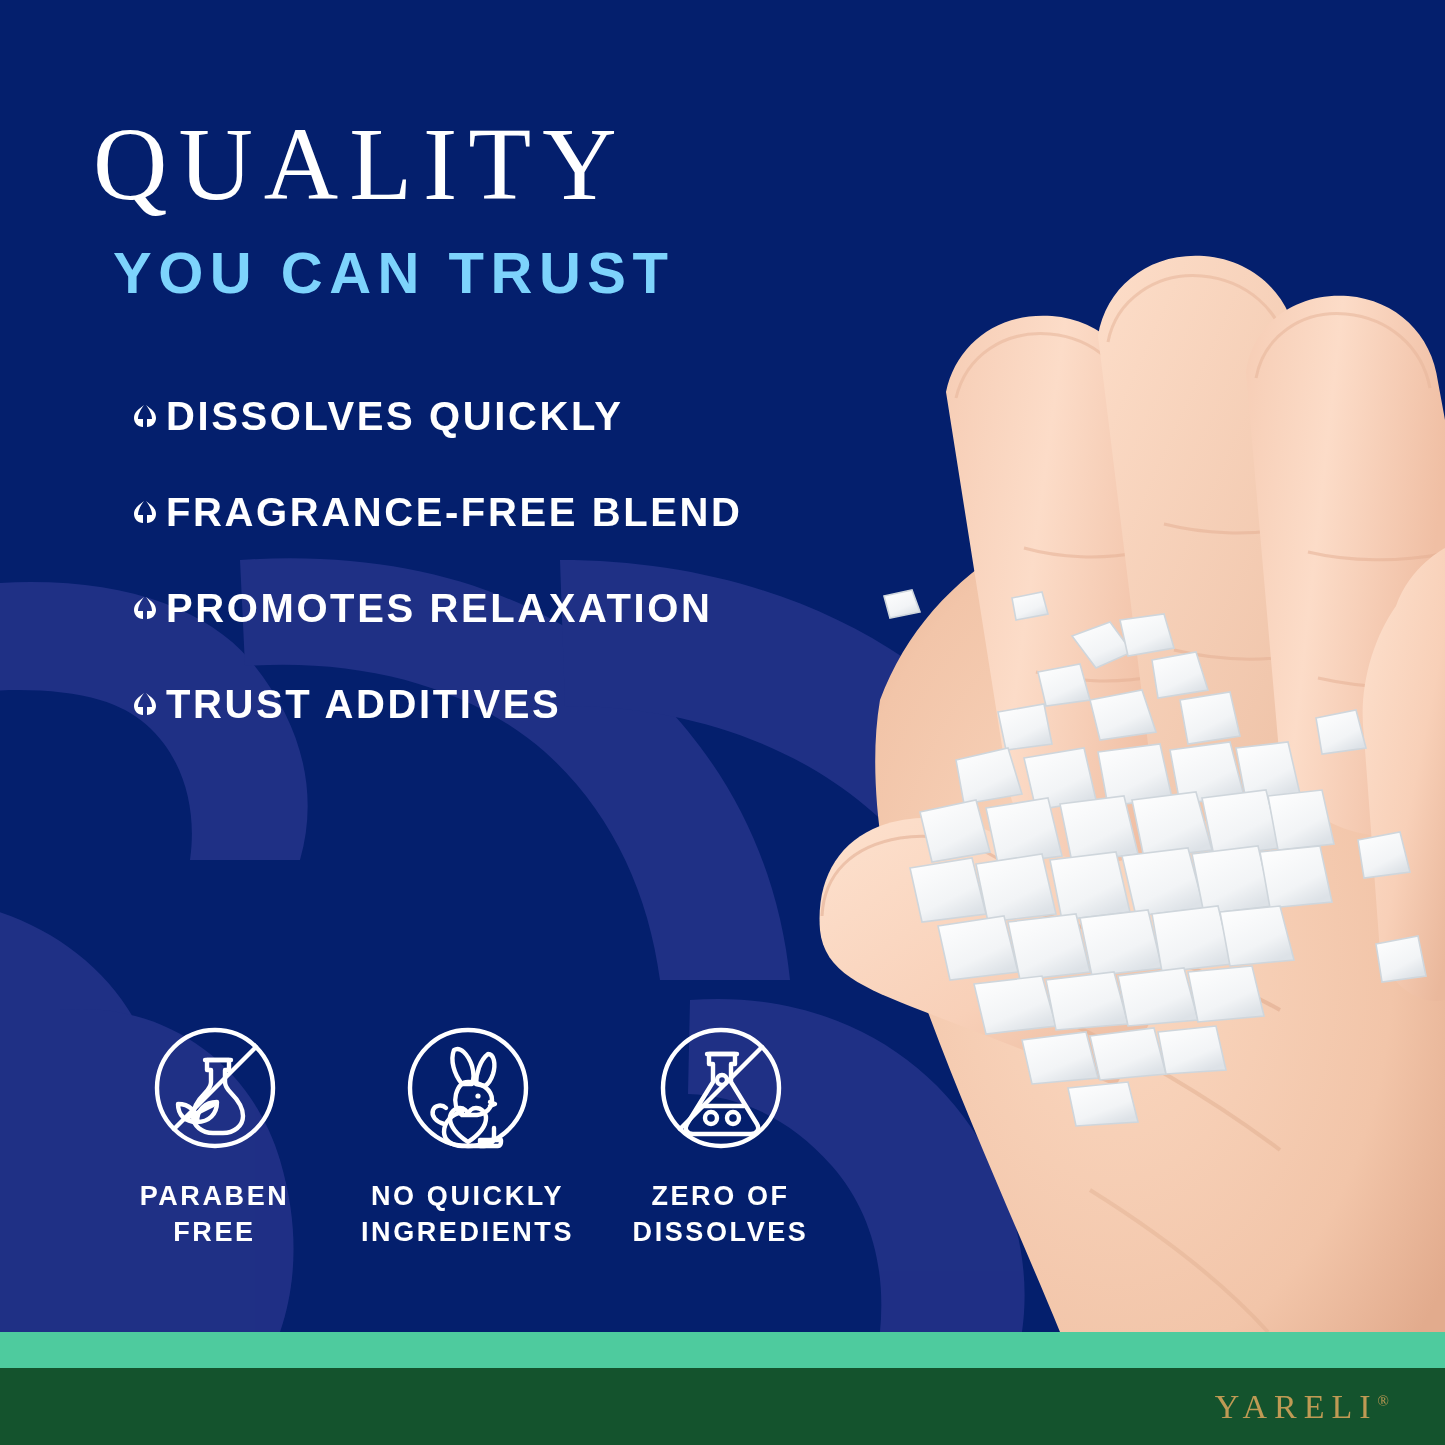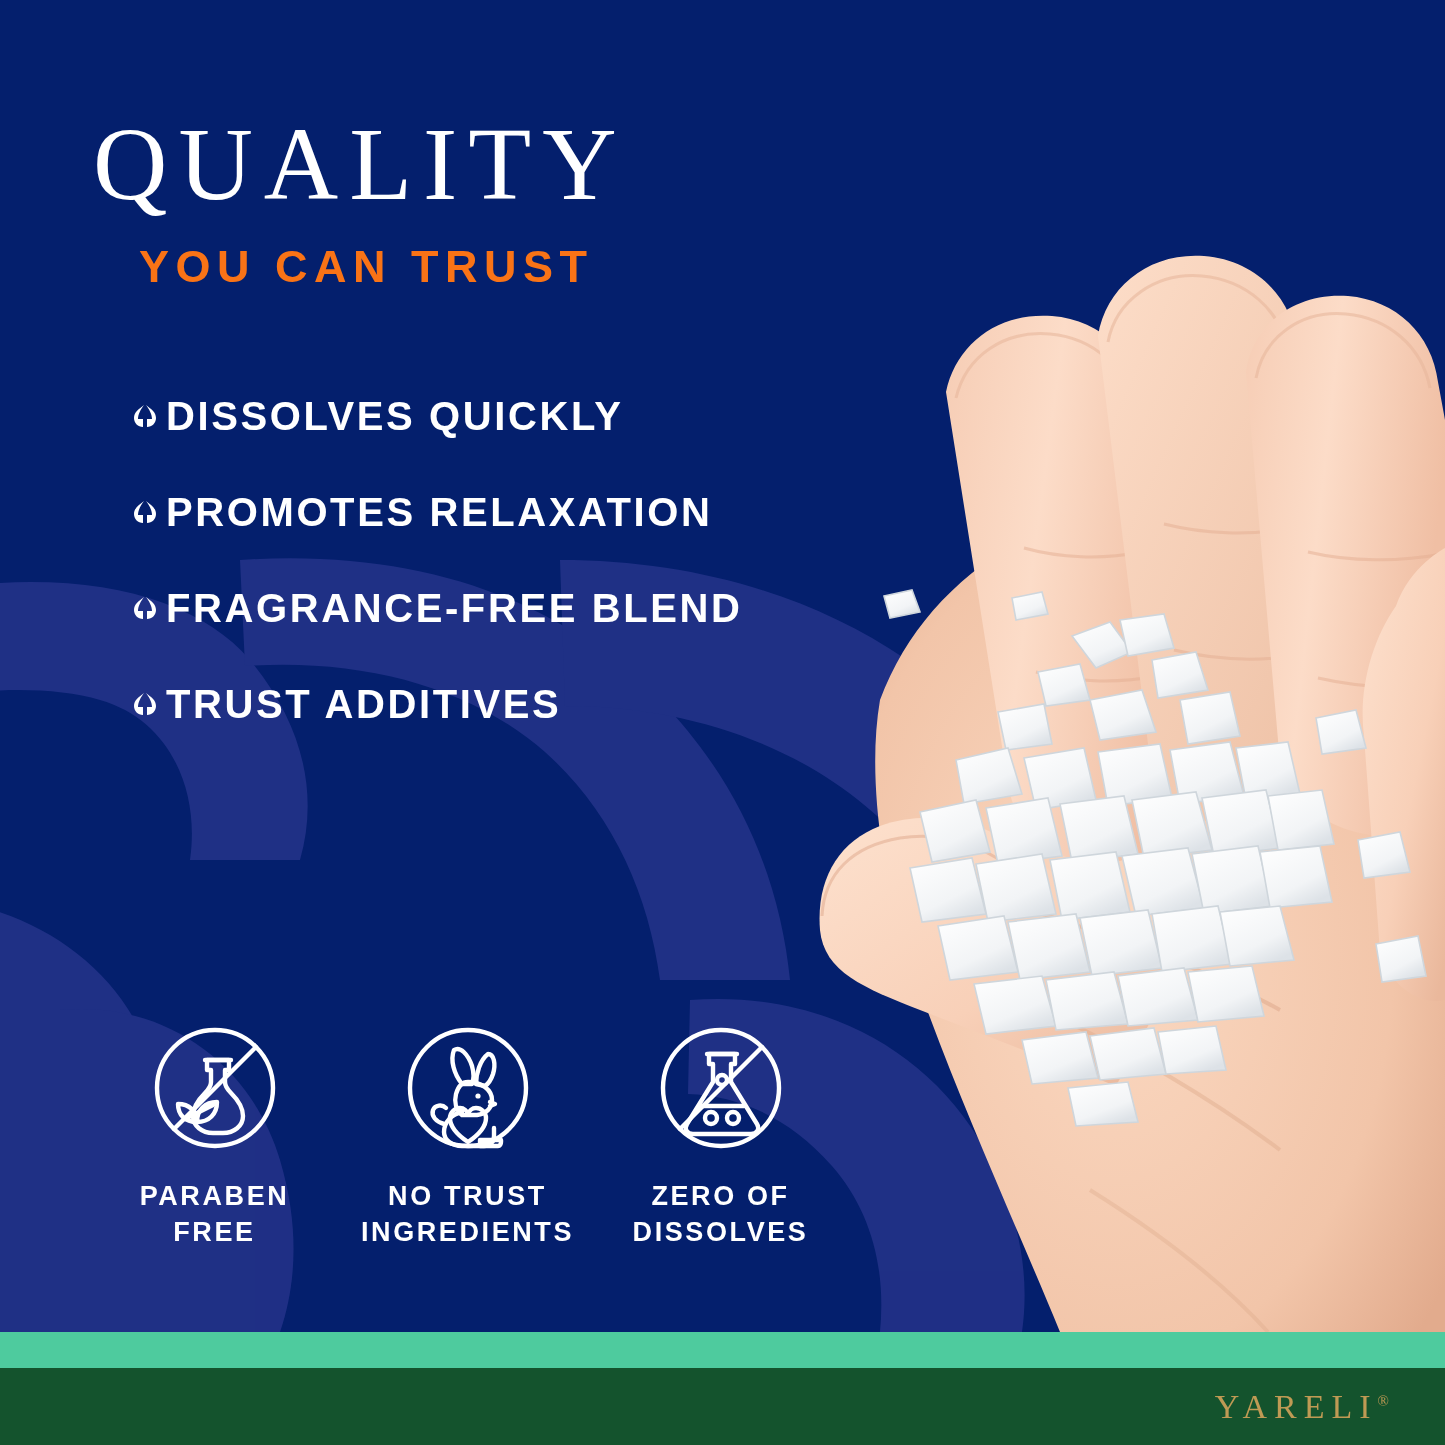--- a/index.html
+++ b/index.html
@@ -74,26 +74,25 @@
     letter-spacing: 11px;
     white-space: nowrap;
   }
 
   .subhead {
     position: absolute;
     left: 113px;
     top: 244px;
     font-family: "Liberation Sans", sans-serif;
     font-weight: 700;
-    font-size: 45px;
+    font-size: 58px;
     line-height: 1;
-    color: #f97316;
+    color: #7dd3fc;
     letter-spacing: 6.5px;
     white-space: nowrap;
-    margin-left: 26px;
   }
 
   
   .benefits {
     position: absolute;
     left: 130px;
     top: 368px;
     width: 740px;
   }
   .benefit-row {
@@ -371,29 +370,29 @@
             <path d="M16 4 C 21 8 26 11 26 17 C 26 22 22 26 17 26 L 17 18 L 22 18 C 22 13 19 8 16 4 Z" fill="#ffffff"></path>
           </svg>
           <span class="benefit-label">DISSOLVES QUICKLY</span>
         </div>
 
         <div class="benefit-row">
           <svg class="benefit-marker" viewBox="0 0 30 30">
             <path d="M14 4 C 9 8 4 11 4 17 C 4 22 8 26 13 26 L 13 18 L 8 18 C 8 13 11 8 14 4 Z" fill="#ffffff"></path>
             <path d="M16 4 C 21 8 26 11 26 17 C 26 22 22 26 17 26 L 17 18 L 22 18 C 22 13 19 8 16 4 Z" fill="#ffffff"></path>
           </svg>
-          <span class="benefit-label">PROMOTES RELAXATION</span>
+          <span class="benefit-label">FRAGRANCE-FREE BLEND</span>
         </div>
 
         <div class="benefit-row">
           <svg class="benefit-marker" viewBox="0 0 30 30">
             <path d="M14 4 C 9 8 4 11 4 17 C 4 22 8 26 13 26 L 13 18 L 8 18 C 8 13 11 8 14 4 Z" fill="#ffffff"></path>
             <path d="M16 4 C 21 8 26 11 26 17 C 26 22 22 26 17 26 L 17 18 L 22 18 C 22 13 19 8 16 4 Z" fill="#ffffff"></path>
           </svg>
-          <span class="benefit-label">FRAGRANCE-FREE BLEND</span>
+          <span class="benefit-label">PROMOTES RELAXATION</span>
         </div>
 
         <div class="benefit-row">
           <svg class="benefit-marker" viewBox="0 0 30 30">
             <path d="M14 4 C 9 8 4 11 4 17 C 4 22 8 26 13 26 L 13 18 L 8 18 C 8 13 11 8 14 4 Z" fill="#ffffff"></path>
             <path d="M16 4 C 21 8 26 11 26 17 C 26 22 22 26 17 26 L 17 18 L 22 18 C 22 13 19 8 16 4 Z" fill="#ffffff"></path>
           </svg>
           <span class="benefit-label">TRUST ADDITIVES</span>
         </div>
 
@@ -453,21 +452,21 @@
               <path d="M 68 122
                        C 56 114 50 106 50 98
                        C 50 92 55 88 60 88
                        C 64 88 67 91 68 94
                        C 69 91 72 88 76 88
                        C 81 88 86 92 86 98
                        C 86 106 80 114 68 122 Z"></path>
             </g>
           </svg>
           <div class="badge-caption">
-            <span>NO TRUST</span>
+            <span>NO QUICKLY</span>
             <span>INGREDIENTS</span>
           </div>
         </div>
 
         <div class="badge">
           <svg class="badge-icon" viewBox="0 0 136 136">
             <g fill="none" stroke="#ffffff" stroke-width="4.4" stroke-linecap="round" stroke-linejoin="round">
               <circle cx="68" cy="68" r="58"></circle>
               <line x1="27" y1="109" x2="109" y2="27"></line>
 

